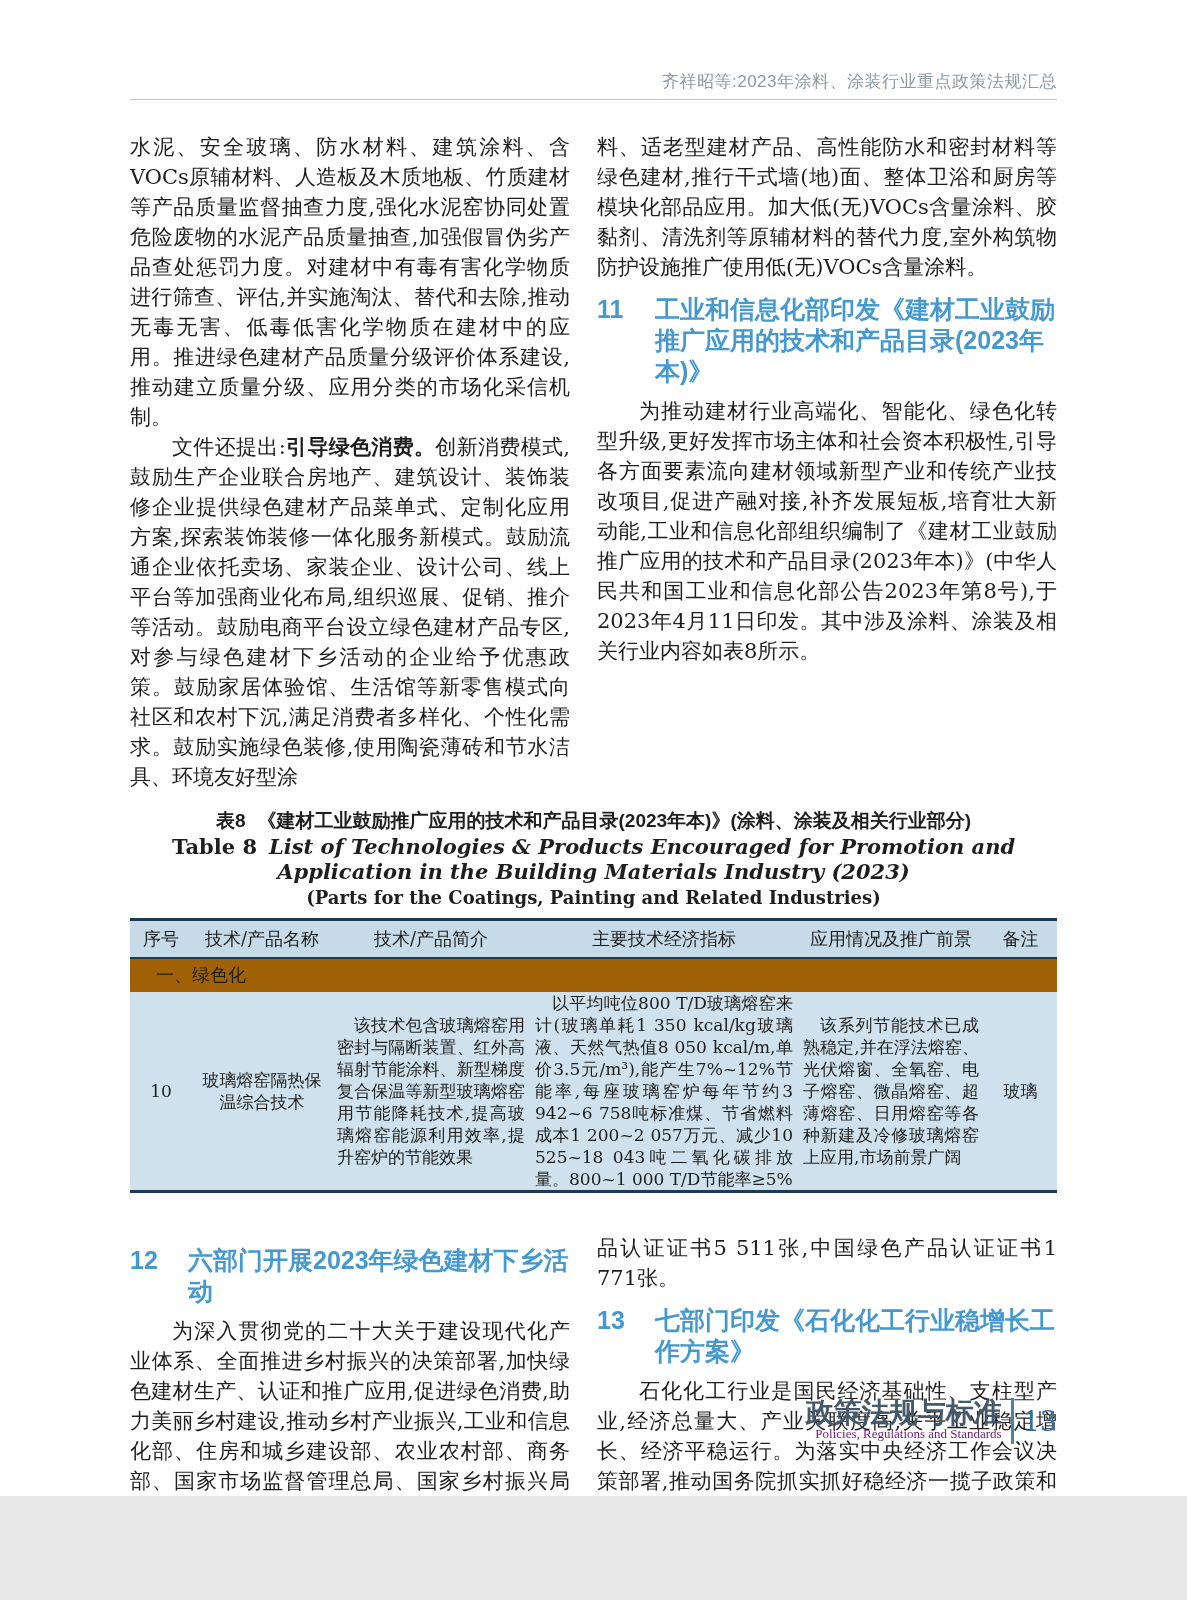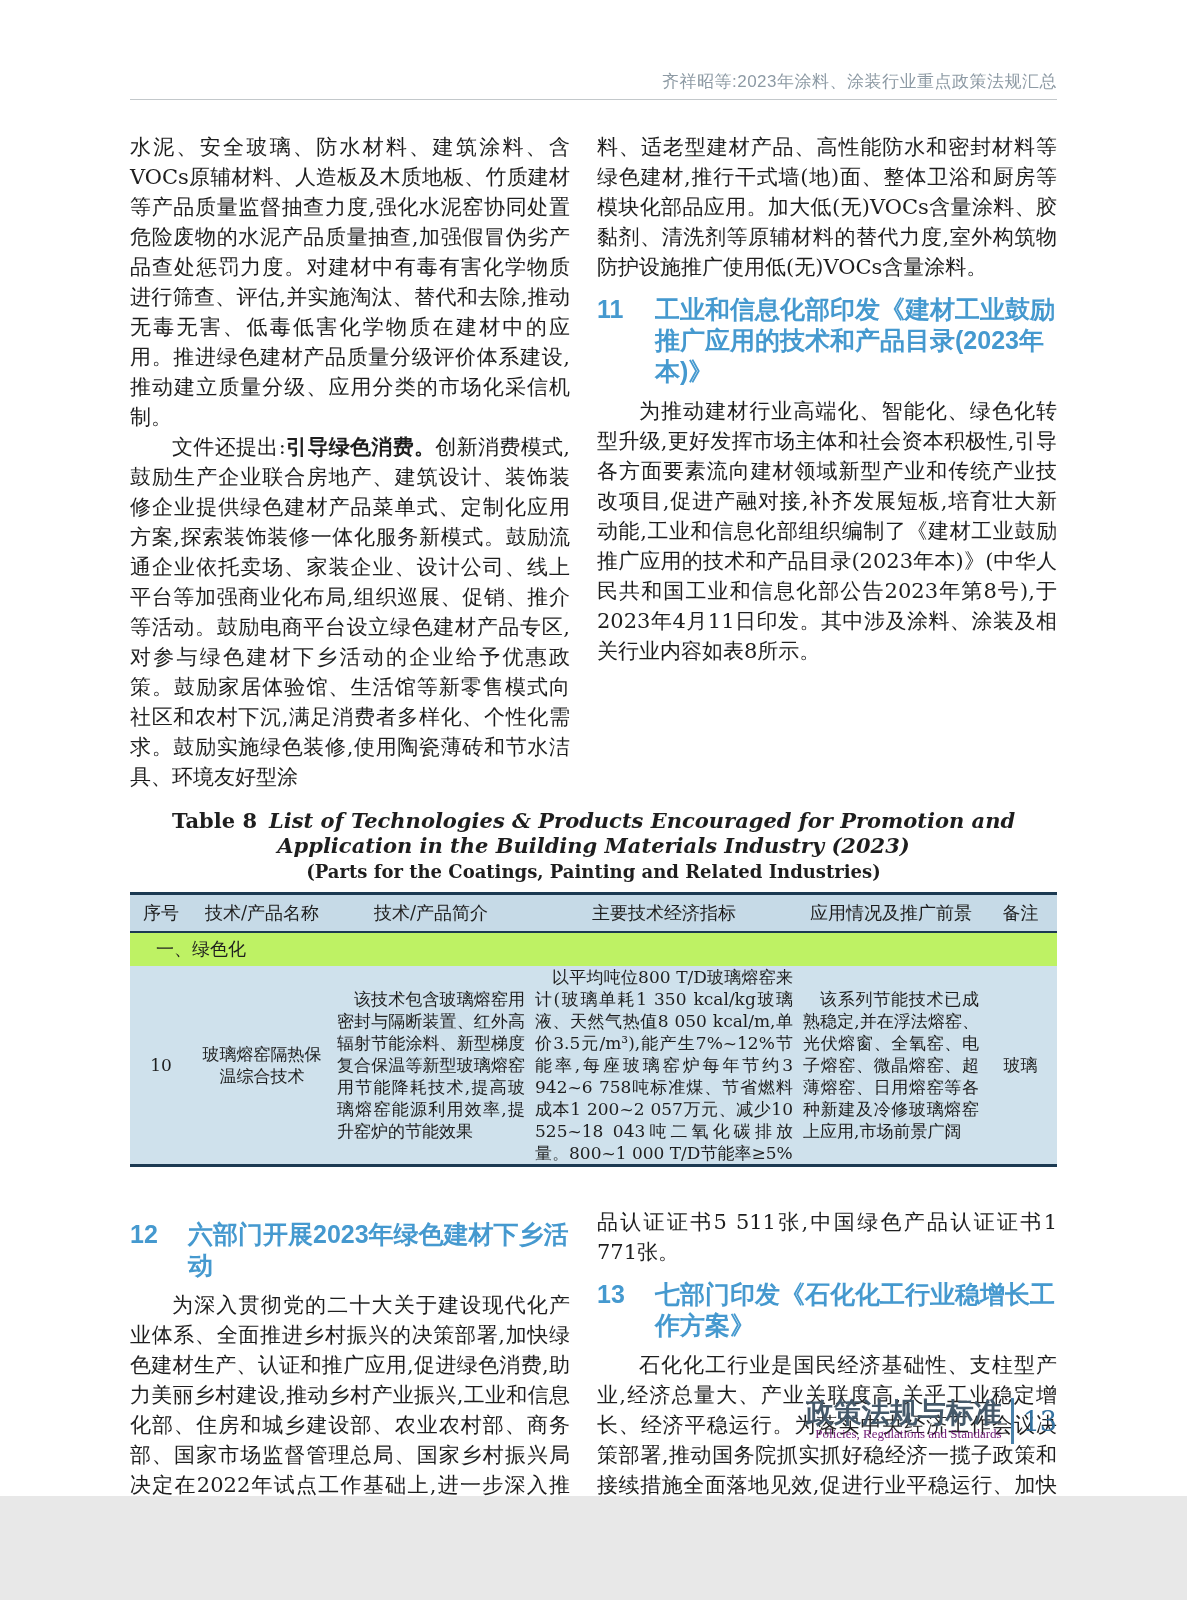--- a/index.html
+++ b/index.html
@@ -40,21 +40,21 @@
   .cap-en2 { text-align:center; font-weight:bold; font-size:18px; line-height:27px; }
   table.t8 {
     width:100%; border-collapse:collapse; margin-top:7px;
     border-top:3px solid #1c3a52; border-bottom:3px solid #1c3a52;
     font-size:17px; line-height:22px;
   }
   table.t8 thead th {
     background:#c6dae7; font-weight:normal; font-size:18px;
     padding:7px 2px; border-bottom:2px solid #1c3a52;
   }
-  table.t8 .group-row td { background:#bef264; text-align:left; padding:5px 2px 6px 26px; font-size:18px; }
+  table.t8 .group-row td { background:#a16207; text-align:left; padding:5px 2px 6px 26px; font-size:18px; }
   table.t8 .data-row td { background:#cfe1ec; vertical-align:middle; padding:0 5px; }
   td.c { text-align:center; }
   .cell-p { margin:0; text-indent:1em; text-align:justify; }
   
   .footer { position:absolute; right:130px; bottom:52px; display:flex; align-items:center; }
   .footer-text { text-align:right; margin-right:9px; }
   .f-zh { font-family:"Liberation Sans","DejaVu Sans",sans-serif; font-weight:bold; font-size:28px; line-height:25px; color:#45596a; }
   .f-en { font-family:Liberation Serif, serif; font-size:13px; line-height:17px; color:#701a75; }
   .f-bar { width:3px; height:46px; background:#4a82ab; margin-right:9px; }
   .f-num { font-size:27px; color:#33719f; }
@@ -77,20 +77,23 @@
       <p class="body">料、适老型建材产品、高性能防水和密封材料等绿色建材,推行干式墙(地)面、整体卫浴和厨房等模块化部品应用。加大低(无)VOCs含量涂料、胶黏剂、清洗剂等原辅材料的替代力度,室外构筑物防护设施推广使用低(无)VOCs含量涂料。</p>
       <div class="sec">
         <span class="num">11</span>
         <span class="title">工业和信息化部印发《建材工业鼓励推广应用的技术和产品目录(2023年本)》</span>
       </div>
       <p class="body indent">为推动建材行业高端化、智能化、绿色化转型升级,更好发挥市场主体和社会资本积极性,引导各方面要素流向建材领域新型产业和传统产业技改项目,促进产融对接,补齐发展短板,培育壮大新动能,工业和信息化部组织编制了《建材工业鼓励推广应用的技术和产品目录(2023年本)》(中华人民共和国工业和信息化部公告2023年第8号),于2023年4月11日印发。其中涉及涂料、涂装及相关行业内容如表8所示。</p>
     </div>
   </div>
 
   <div class="table-wrap">
+    <div class="cap-zh">
+      <span class="cap-label">表8</span><span>《建材工业鼓励推广应用的技术和产品目录(2023年本)》(涂料、涂装及相关行业部分)</span>
+    </div>
     <div class="cap-en">
       <span>Table 8</span><span class="it">List of Technologies &amp; Products Encouraged for Promotion and Application in the Building Materials Industry (2023)</span>
     </div>
     <div class="cap-en2">(Parts for the Coatings, Painting and Related Industries)</div>
     <table class="t8">
       <colgroup>
         <col style="width:62px">
           <col style="width:140px">
           <col style="width:198px">
         <col style="width:268px">

